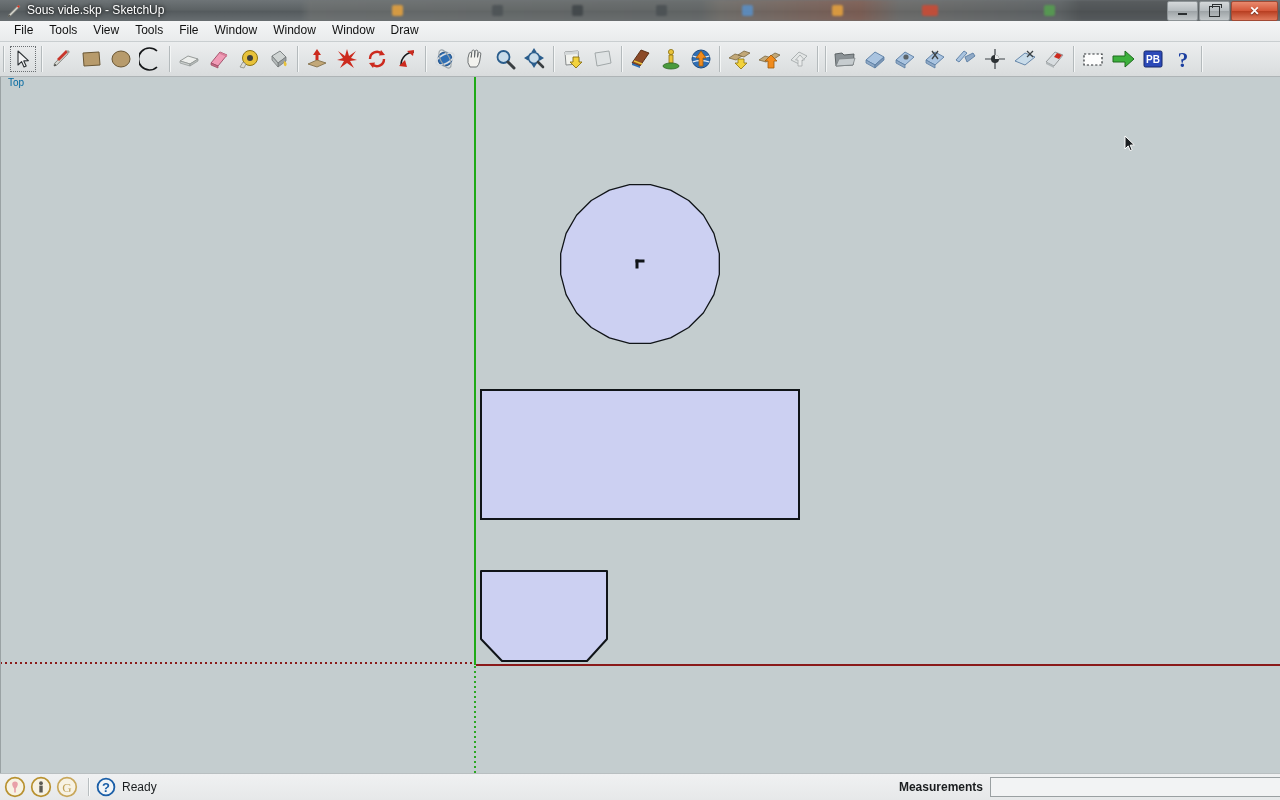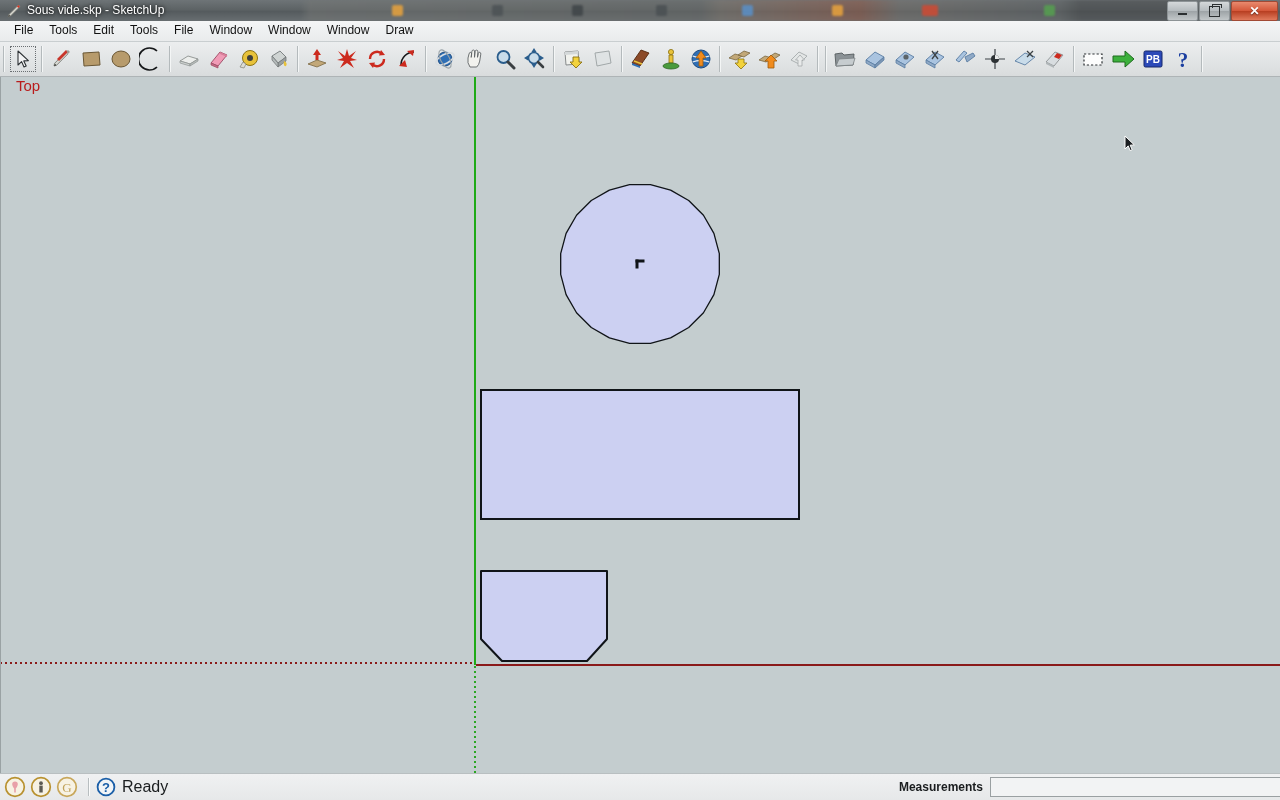--- a/index.html
+++ b/index.html
@@ -120,22 +120,22 @@
   }
 
   
   .viewport {
     position: absolute; left: 0; top: 77px;
     width: 1280px; height: 696px;
     background: #c4cdcf;
     overflow: hidden;
   }
   .view-label {
-    position: absolute; left: 16px; top: 0px;
-    font-size: 15px; color: #b91c1c;
+    position: absolute; left: 8px; top: 0px;
+    font-size: 10px; color: #0369a1;
   }
   .axis-green-solid {
     position: absolute; left: 474px; top: 0px;
     width: 2px; height: 588px; background: #1faa17;
   }
   .axis-green-dotted {
     position: absolute; left: 474px; top: 589px;
     width: 2px; height: 107px;
     background-image: repeating-linear-gradient(to bottom, #2aa522 0px, #2aa522 2px, rgba(0,0,0,0) 2px, rgba(0,0,0,0) 5px);
   }
@@ -159,21 +159,21 @@
     display: flex; align-items: center;
     box-sizing: border-box;
   }
   .geo-icons { display: flex; align-items: center; padding-left: 4px; }
   .geo-ic { width: 22px; height: 22px; margin-right: 4px; }
   .sb-sep {
     width: 1px; height: 18px; background: #b8bec0;
     border-right: 1px solid #fafbfb; margin: 0 6px;
   }
   .help-ic { width: 20px; height: 20px; margin-right: 6px; }
-  .status-text { font-size: 16px; color: #1a1d1f; }
+  .status-text { font-size: 12px; color: #1a1d1f; }
   .meas-label {
     position: absolute; right: 297px; top: 6px;
     font-size: 12px; color: #1a1d1f; font-weight: bold;
   }
   .meas-box {
     position: absolute; right: 0px; top: 3px;
     width: 290px; height: 20px;
     background: #f2f3f4;
     border: 1px solid #9aa0a2;
     border-right: none;
@@ -234,21 +234,21 @@
       </div>
       <div class="tb-btn close">
         <div class="glyph">✕</div>
       </div>
     </div>
   </div>
 
   <div class="menubar">
     <div class="menu-item"><span>File</span></div>
     <div class="menu-item"><span>Tools</span></div>
-    <div class="menu-item"><span>Edit</span></div>
+    <div class="menu-item"><span>View</span></div>
     <div class="menu-item"><span>Tools</span></div>
     <div class="menu-item"><span>File</span></div>
     <div class="menu-item"><span>Window</span></div>
     <div class="menu-item"><span>Window</span></div>
     <div class="menu-item"><span>Window</span></div>
     <div class="menu-item"><span>Draw</span></div>
   </div>
 
   <div class="toolbar">
 

